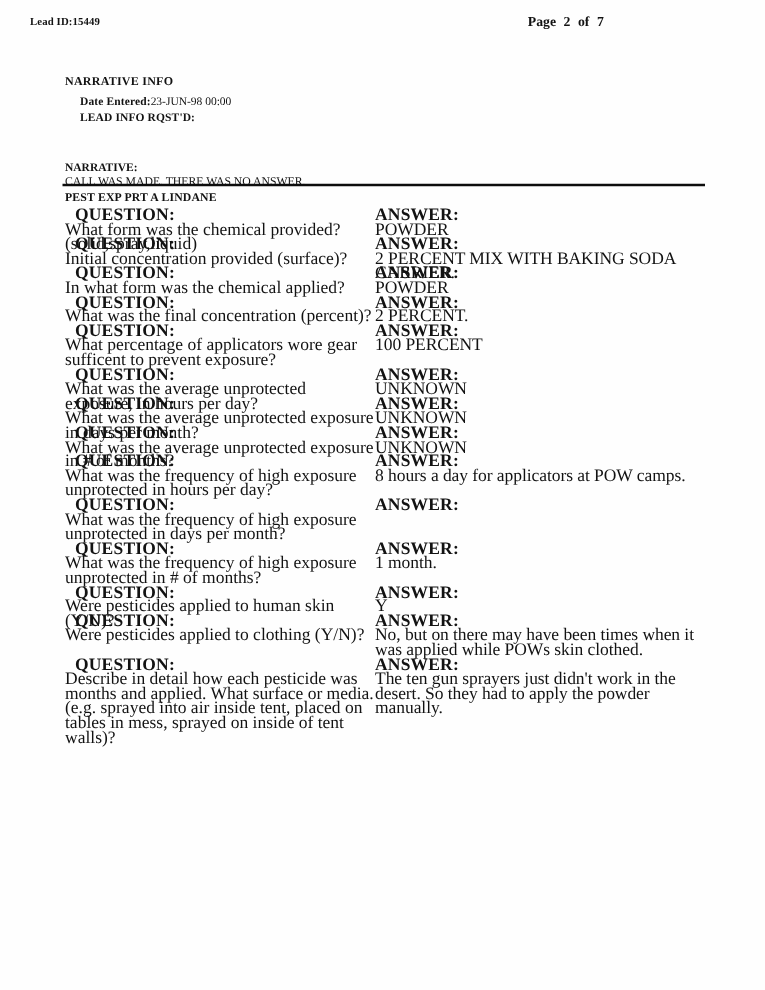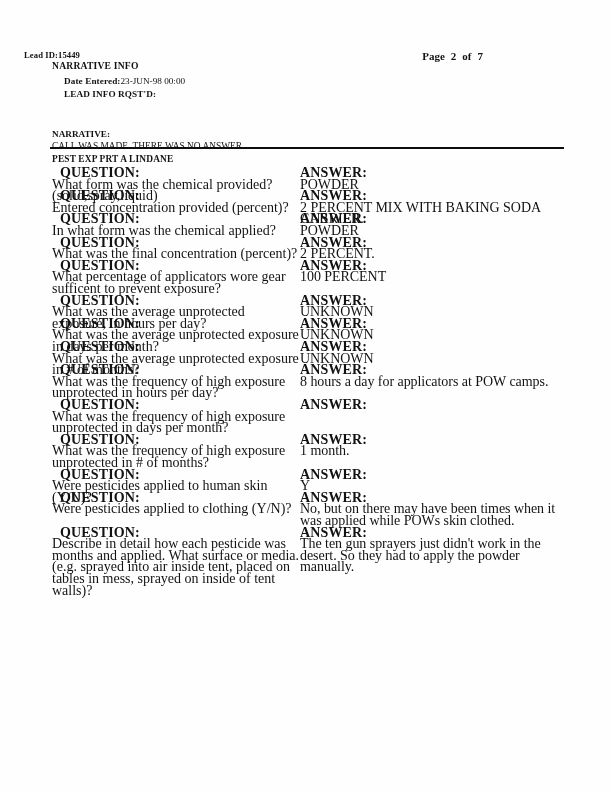--- a/index.html
+++ b/index.html
@@ -23,21 +23,20 @@
     height: 792px;
     background: #fefefe;
   }
 
   
   .doc-header {
     position: absolute;
     left: 0; top: 12px;
     width: 512px;
     height: 18px;
-    margin-top: 38px;
   }
   .lead-id {
     position: absolute;
     left: 24px; top: 0;
     font-size: 8.6px;
     font-weight: bold;
     letter-spacing: .1px;
     white-space: nowrap;
   }
   .page-num {
@@ -173,21 +172,21 @@
             <div class="txt">What form was the chemical provided?(solid,spray,liquid)</div>
           </div>
           <div class="qa-col-a">
             <div class="lbl">ANSWER:</div>
             <div class="txt txt-a">POWDER</div>
           </div>
         </div>
         <div class="qa-row" style="top: 23.2px; position: absolute;">
           <div class="qa-col-q">
             <div class="lbl lbl-q">QUESTION:</div>
-            <div class="txt">Entered concentration provided (percent)?</div>
+            <div class="txt">Initial concentration provided (surface)?</div>
           </div>
           <div class="qa-col-a">
             <div class="lbl">ANSWER:</div>
             <div class="txt txt-a">2 PERCENT MIX WITH BAKING SODA CARRIER.</div>
           </div>
         </div>
         <div class="qa-row" style="top: 46.4px; position: absolute;">
           <div class="qa-col-q">
             <div class="lbl lbl-q">QUESTION:</div>
             <div class="txt">In what form was the chemical applied?</div>

